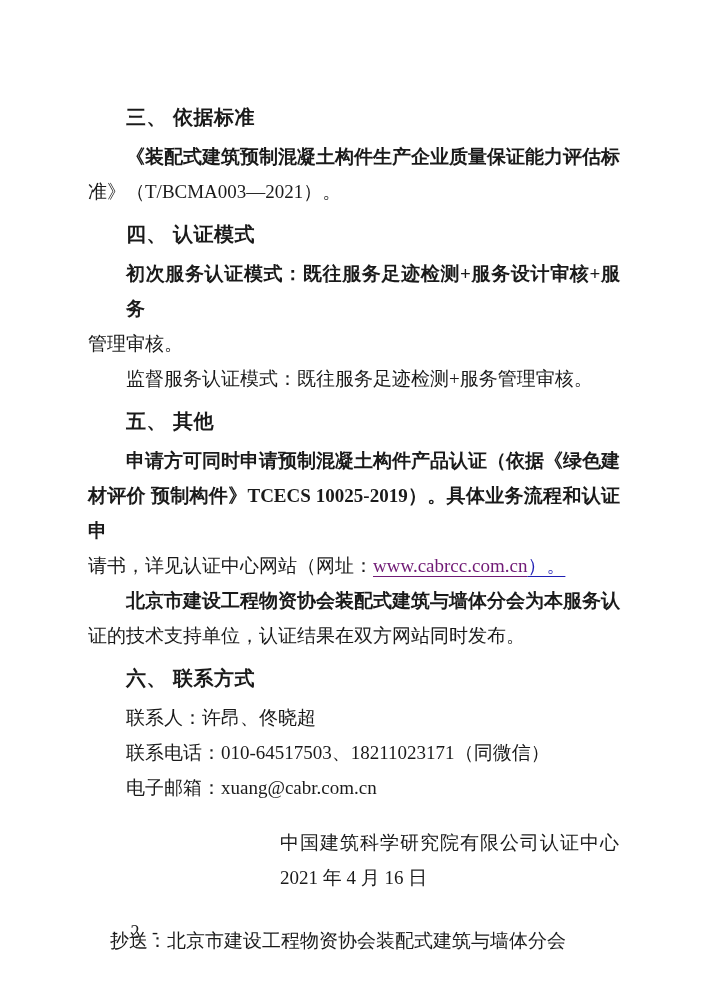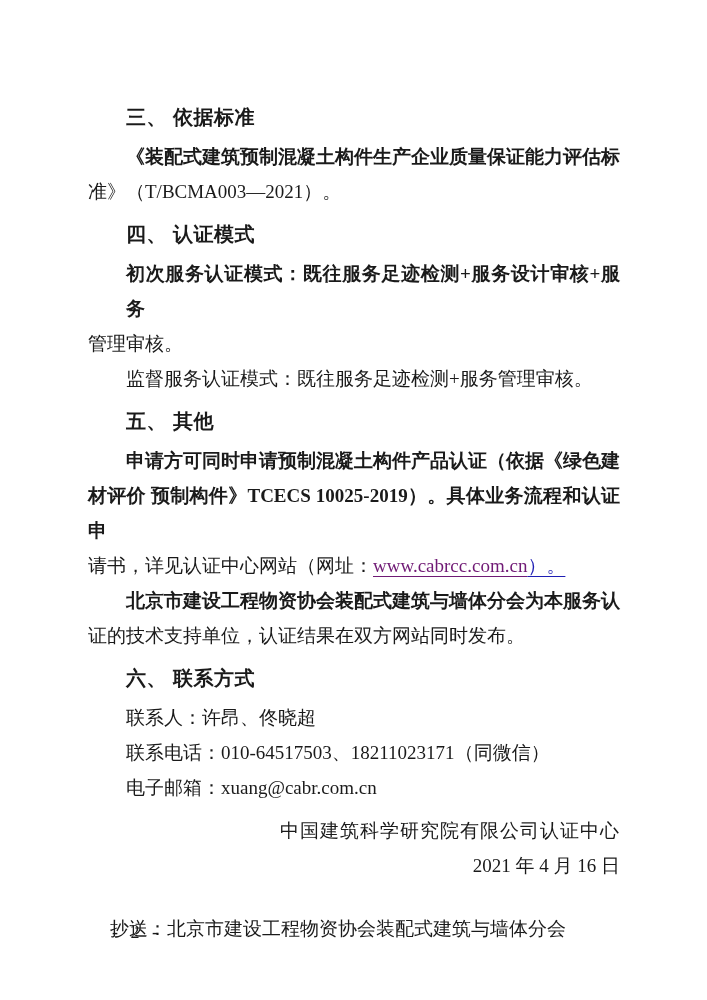--- a/index.html
+++ b/index.html
@@ -47,24 +47,24 @@
     text-underline-offset: 4px;
     cursor: pointer;
   }
   .blue-tail {
     color: #1e1eb4;
     text-decoration: underline;
     text-underline-offset: 4px;
   }
   .num-bold { font-weight: normal; }
   .signature {
-    margin-top: 8px;
+    margin-top: 20px;
     margin-left: auto;
     width: fit-content;
-    text-align: right;
+    text-align: left;
   }
   .signature .org { line-height: 35px; letter-spacing: 1px; }
   .signature .date { line-height: 35px; }
   .cc-line {
     margin-top: 28px;
     padding-left: 22px;
     line-height: 35px;
   }
   .page-number {
     position: absolute;

